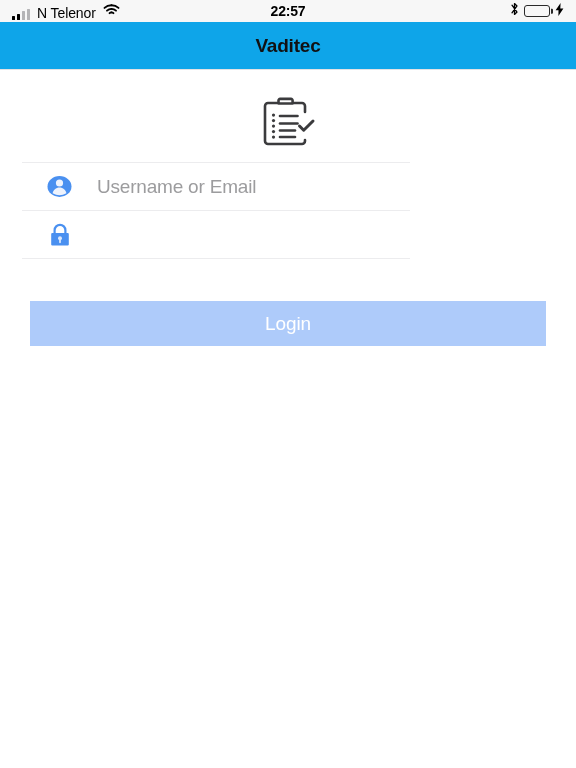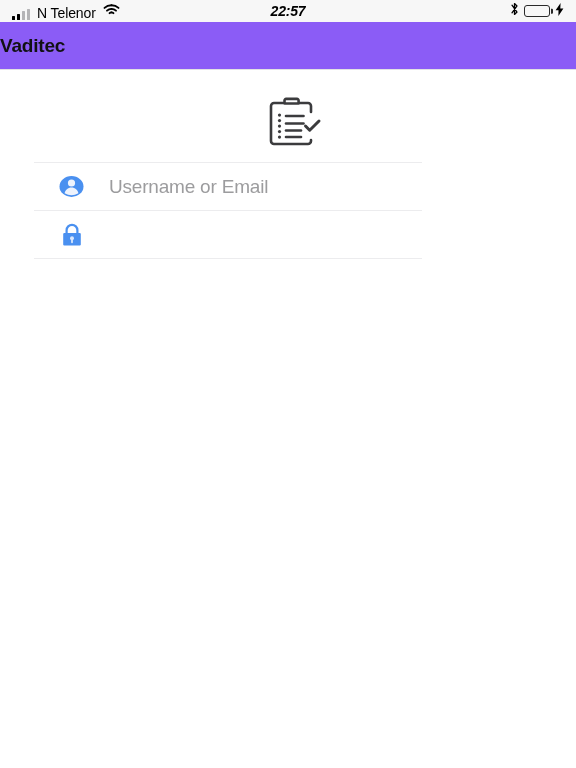--- a/index.html
+++ b/index.html
@@ -66,21 +66,20 @@
     top: 0;
     height: 22px;
     display: flex;
     align-items: center;
     justify-content: center;
     font-size: 14px;
     font-weight: 700;
     color: #000000;
     letter-spacing: -0.2px;
     pointer-events: none;
-    font-style: italic;
   }
 
   .status-right {
     margin-left: auto;
     display: flex;
     align-items: center;
     gap: 5px;
   }
   .bt-icon { display: block; }
   .battery {
@@ -106,38 +105,37 @@
     height: 100%;
     border-radius: 1.5px;
     background: #4cd964;
   }
   .bolt-icon { display: block; }
 
   
   .nav-bar {
     position: relative;
     height: 48px;
-    background: #8b5cf6;
-    display: flex;
-    align-items: center;
-    justify-content: flex-start;
+    background: #0ea5e9;
+    display: flex;
+    align-items: center;
+    justify-content: center;
     border-bottom: 1px solid #e2e2e4;
   }
   .nav-title {
     font-size: 19px;
     font-weight: 700;
     color: #111113;
     letter-spacing: -0.2px;
   }
 
   
   .content {
     background: #ffffff;
     height: 697px;
-    padding-left: 12px;
   }
 
   .logo-wrap {
     display: flex;
     justify-content: center;
     align-items: center;
     padding-top: 22px;
     height: 92px;
   }
   .logo-icon { display: block; }
@@ -304,15 +302,18 @@
             <rect x="3.2" y="11" width="17.6" height="12.6" rx="1.1" fill="#4a90f0"></rect>
             <circle cx="12" cy="16.3" r="2" fill="#dbe8fd"></circle>
             <path d="M12 17.2 v3.1" stroke="#dbe8fd" stroke-width="1.8" stroke-linecap="round"></path>
           </svg>
         </span>
       </div>
 
       <div class="divider"></div>
     </div>
 
+    <div class="login-wrap">
+      <button class="login-button">Login</button>
+    </div>
 
   </div>
 </div>
 
 </body></html>

